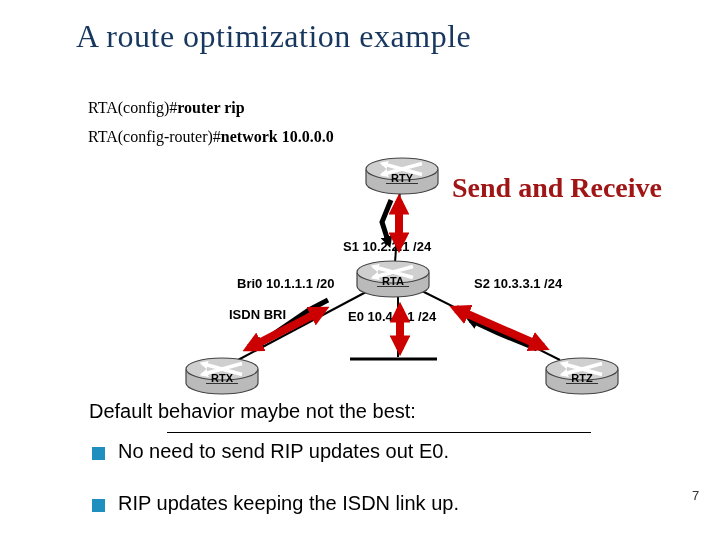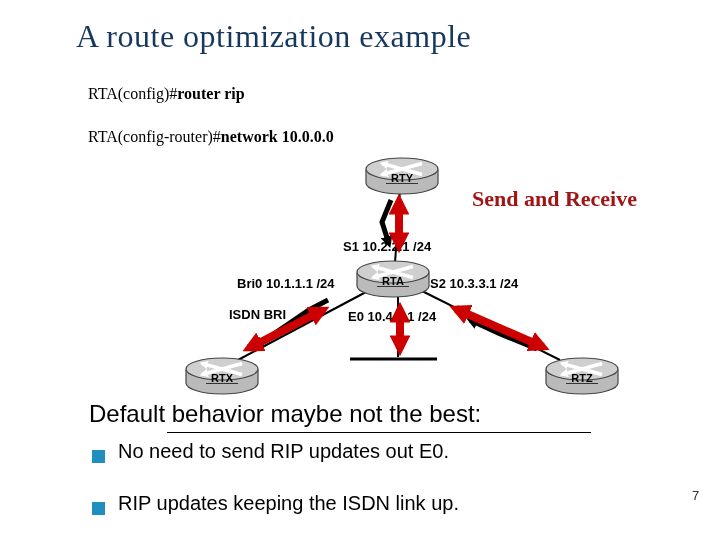--- a/index.html
+++ b/index.html
@@ -13,39 +13,39 @@
   }
   .abs{position:absolute;}
   .title{
     left:76px;top:18px;font-family:"Liberation Serif",serif;font-weight:400;
     font-size:32px;color:var(--title-navy);white-space:nowrap;letter-spacing:0.5px;
   }
   .cfg{
     left:88px;font-family:"Liberation Serif",serif;font-size:16px;color:#000;white-space:nowrap;
   }
   .cfg b{font-weight:700;}
-  .cfg1{top:85px;} .cfg2{top:128px;text-align:right;}
+  .cfg1{top:99px;} .cfg2{top:128px;text-align:right;}
   .callout{
-    left:452px;top:186px;font-family:"Liberation Serif",serif;font-weight:700;
-    font-size:22px;line-height:26px;color:var(--callout-red);white-space:nowrap;z-index:4;margin-left:20px;
+    left:452px;top:175px;font-family:"Liberation Serif",serif;font-weight:700;
+    font-size:28px;line-height:26px;color:var(--callout-red);white-space:nowrap;z-index:4;
   }
   .lbl{
     font-weight:700;font-size:13px;white-space:nowrap;z-index:2;
   }
   .lbl-s1{left:343px;top:239px;}
   .lbl-bri0{left:237px;top:276px;}
-  .lbl-s2{left:430px;top:276px;}
+  .lbl-s2{left:430px;top:276px;padding-left:44px;}
   .lbl-isdn{left:218px;top:307px;margin-left:11px;}
   .lbl-e0{left:348px;top:309px;}
   svg.layer{position:absolute;left:0;top:0;width:720px;height:540px;}
   #base-layer{z-index:1;} #arrow-layer{z-index:3;pointer-events:none;}
   .rname{font-family:"Liberation Sans",sans-serif;font-weight:700;font-size:11px;fill:#000;text-anchor:middle;}
-  .notes-heading{left:89px;top:400px;font-size:24px;white-space:nowrap;}
+  .notes-heading{left:89px;top:400px;font-size:20px;white-space:nowrap;}
   .notes-underline{left:167px;top:432px;width:424px;height:1px;background:#000;}
-  .bullet-row{left:92px;display:flex;align-items:flex-end;white-space:nowrap;}
+  .bullet-row{left:92px;display:flex;align-items:center;white-space:nowrap;}
   .bullet-row.b1{top:440px;} .bullet-row.b2{top:472px;margin-top:20px;}
   .bullet-square{
     width:13px;height:13px;background:var(--bullet-teal);flex:0 0 13px;margin-top:4px;margin-right:13px;
   }
   .bullet-text{font-size:20px;}
   .page-number{left:692px;top:488px;font-size:13px;color:#333;}
 </style>
 </head>
 <body>
 
@@ -89,21 +89,21 @@
     <use href="#router-shape" transform="translate(222,369)"></use>
     <text class="rname" x="222" y="382">RTX</text>
   </g>
   <g>
     <use href="#router-shape" transform="translate(582,369)"></use>
     <text class="rname" x="582" y="382">RTZ</text>
   </g>
 </svg>
 
 <div class="abs lbl lbl-s1">S1 10.2.2.1 /24</div>
-<div class="abs lbl lbl-bri0">Bri0 10.1.1.1 /24</div>
+<div class="abs lbl lbl-bri0">Bri0 10.1.1.1 /20</div>
 <div class="abs lbl lbl-s2">S2 10.3.3.1 /24</div>
 <div class="abs lbl lbl-isdn">ISDN BRI</div>
 <div class="abs lbl lbl-e0">E0 10.4.4.1 /24</div>
 
 <svg id="arrow-layer" class="layer" viewBox="0 0 720 540">
   <defs>
     <marker id="ra" viewBox="0 0 4 4" refX="2.6" refY="2" markerWidth="2.6" markerHeight="2.6" orient="auto-start-reverse">
       <path d="M0,0L4,2L0,4Z" style="fill:var(--arrow-red)"></path>
     </marker>
     <marker id="ba" viewBox="0 0 4 4" refX="2.6" refY="2" markerWidth="2.4" markerHeight="2.4" orient="auto">

